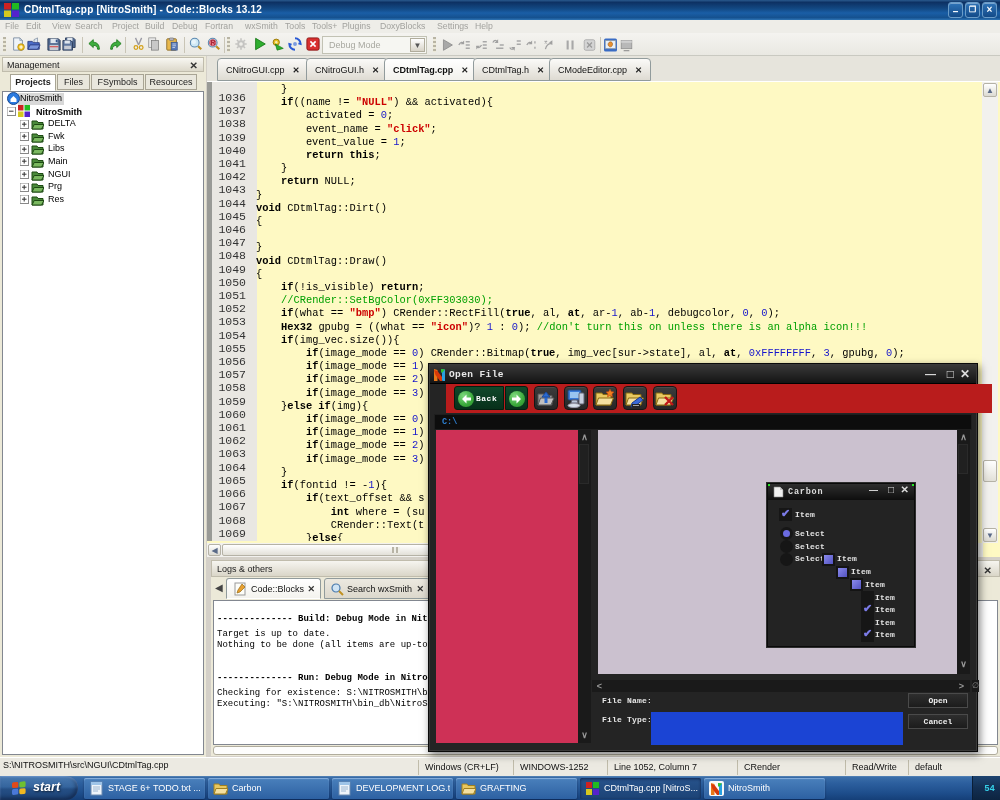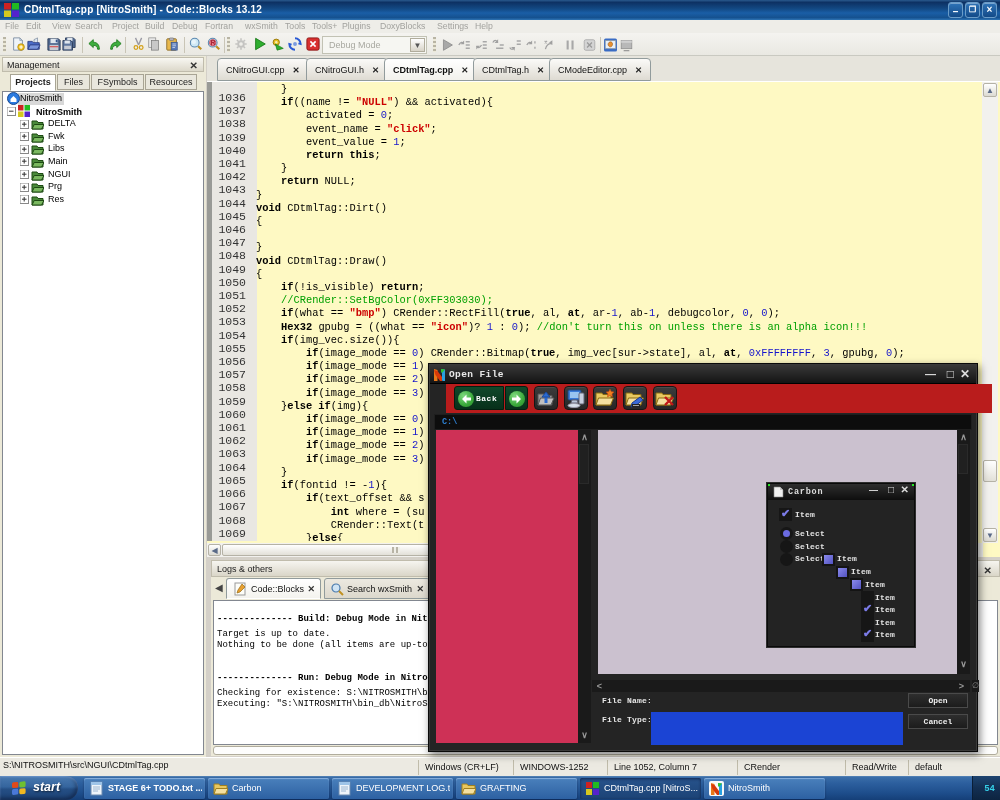--- a/index.html
+++ b/index.html
@@ -509,21 +509,21 @@
 <svg style="position:absolute;left:11px;top:4px" width="16" height="16" viewBox="0 0 16 16">
           <g transform="skewY(-5)">
             <rect x="1" y="2.5" width="6.3" height="5.8" rx="1.5" fill="#e04a1a"></rect>
             <rect x="8.3" y="2.5" width="6.3" height="5.8" rx="1.5" fill="#6ec030"></rect>
             <rect x="1" y="9.3" width="6.3" height="5.8" rx="1.5" fill="#4a78d8"></rect>
             <rect x="8.3" y="9.3" width="6.3" height="5.8" rx="1.5" fill="#f0b820"></rect>
           </g>
         </svg>
 <span class="stext">start</span>
 </div>
-<div class="taskbtn" style="left:84px;width:121px;font-weight:bold;">
+<div class="taskbtn" style="left:84px;width:121px;">
 <svg class="tbicon" viewBox="0 0 15 15">
           <rect x="2" y="1" width="11" height="13" fill="#eef4fa" stroke="#6a8ab0"></rect>
           <rect x="2" y="1" width="11" height="3" fill="#9ec4e8"></rect>
           <path d="M4 6h7M4 8h7M4 10h5" stroke="#88a8c8" stroke-width=".8"></path>
         </svg>
 <span class="tbtext" style="width:94px;">STAGE 6+ TODO.txt ...</span>
       </div>
 <div class="taskbtn" style="left:208px;width:121px;">
 <svg class="tbicon" viewBox="0 0 15 15">
           <path d="M1 3h5l1 1.5h7V13H1z" fill="#e8c860" stroke="#a08020"></path>

